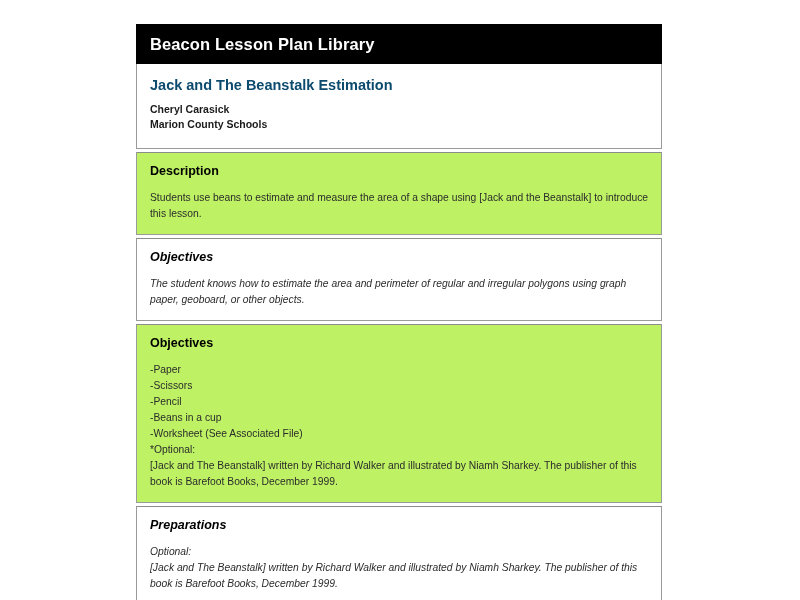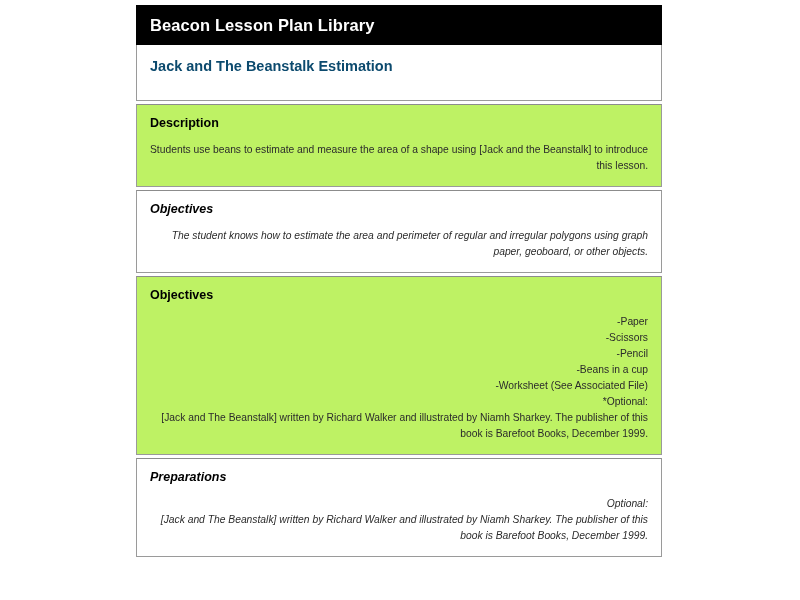--- a/index.html
+++ b/index.html
@@ -23,21 +23,21 @@
     position: absolute;
     left: 136px;
     top: 0px;
     width: 526px;
     background: #ffffff;
   }
 
   .masthead {
     background: #000000;
     color: #ffffff;
-    margin-top: 5px;
+    margin-top: 24px;
     height: 40px;
     display: flex;
     align-items: center;
     padding: 0 0 0 14px;
     box-sizing: border-box;
   }
 
   .masthead-title {
     font-size: 16.5px;
     font-weight: bold;
@@ -87,21 +87,20 @@
     color: #000000;
     margin: 1px 0 11px 0;
     line-height: 1.2;
   }
 
   .body-text {
     font-size: 10.3px;
     color: #2b2b2b;
     line-height: 1.55;
     white-space: pre-wrap;
-    text-align: right;
   }
 
   .body-text + .body-text {
     margin-top: 13px;
   }
 
   .title-panel {
     border: 1px solid #9a9a9a;
     border-top: none;
     background: #ffffff;
@@ -114,20 +113,24 @@
 
 <div id="page">
   <div class="doc">
 
     <div class="masthead">
       <div class="masthead-title">Beacon Lesson Plan Library</div>
     </div>
 
     <div class="title-panel">
       <div class="lesson-title">Jack and The Beanstalk Estimation</div>
+      <div class="byline">
+        <div>Cheryl Carasick</div>
+        <div>Marion County Schools</div>
+      </div>
     </div>
 
     <div class="gap"></div>
 
     <div class="panel shaded">
       <div class="section-heading">Description</div>
       <div class="body-text">Students use beans to estimate and measure the area of a shape using [Jack and the Beanstalk] to introduce this lesson.</div>
     </div>
 
     <div class="gap"></div>

